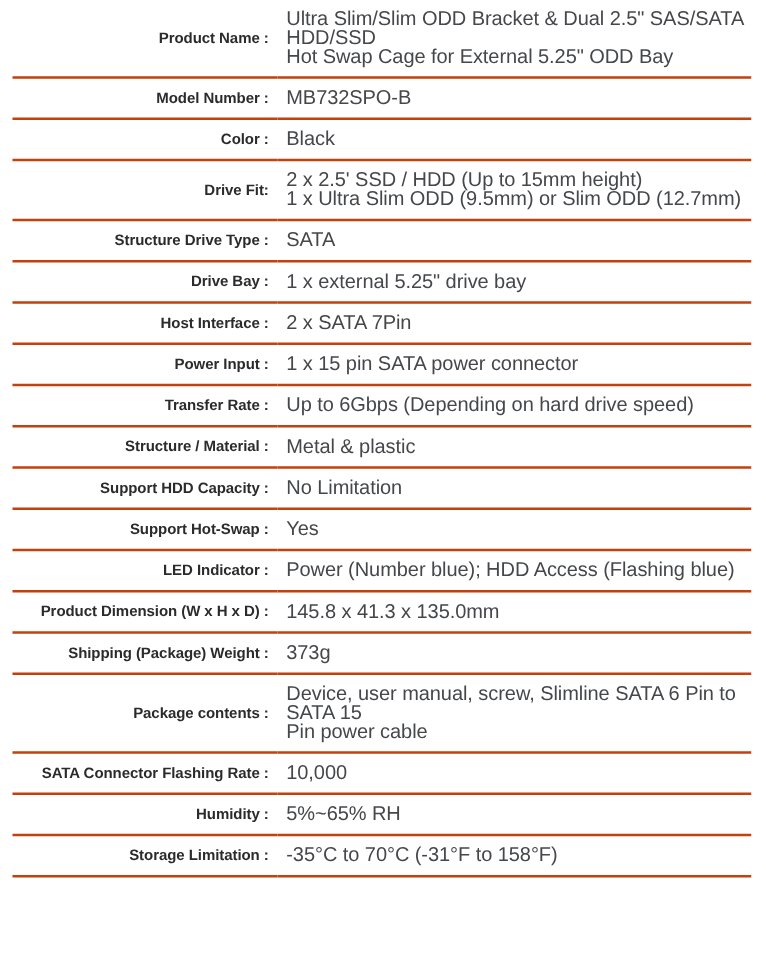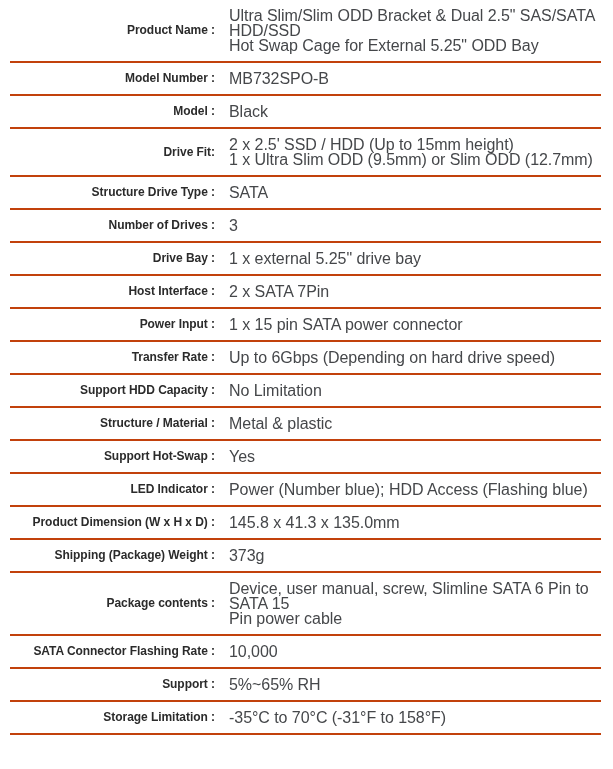--- a/index.html
+++ b/index.html
@@ -72,42 +72,36 @@
             <span class="value-line">Hot Swap Cage for External 5.25" ODD Bay</span>
           </td>
         </tr>
         <tr class="spec-row">
           <td class="spec-label">Model Number :</td>
           <td class="spec-value">
             <span class="value-line">MB732SPO-B</span>
           </td>
         </tr>
         <tr class="spec-row">
-          <td class="spec-label">Model :</td>
+          <td class="spec-label">Color :</td>
           <td class="spec-value">
             <span class="value-line">Black</span>
           </td>
         </tr>
         <tr class="spec-row">
           <td class="spec-label">Drive Fit:</td>
           <td class="spec-value">
             <span class="value-line">2 x 2.5' SSD / HDD (Up to 15mm height)</span>
             <span class="value-line">1 x Ultra Slim ODD (9.5mm) or Slim ODD (12.7mm)</span>
           </td>
         </tr>
         <tr class="spec-row">
           <td class="spec-label">Structure Drive Type :</td>
           <td class="spec-value">
             <span class="value-line">SATA</span>
-          </td>
-        </tr>
-        <tr class="spec-row">
-          <td class="spec-label">Number of Drives :</td>
-          <td class="spec-value">
-            <span class="value-line">3</span>
           </td>
         </tr>
         <tr class="spec-row">
           <td class="spec-label">Drive Bay :</td>
           <td class="spec-value">
             <span class="value-line">1 x external 5.25" drive bay</span>
           </td>
         </tr>
         <tr class="spec-row">
           <td class="spec-label">Host Interface :</td>
@@ -121,29 +115,29 @@
             <span class="value-line">1 x 15 pin SATA power connector</span>
           </td>
         </tr>
         <tr class="spec-row">
           <td class="spec-label">Transfer Rate :</td>
           <td class="spec-value">
             <span class="value-line">Up to 6Gbps (Depending on hard drive speed)</span>
           </td>
         </tr>
         <tr class="spec-row">
+          <td class="spec-label">Structure / Material :</td>
+          <td class="spec-value">
+            <span class="value-line">Metal &amp; plastic</span>
+          </td>
+        </tr>
+        <tr class="spec-row">
           <td class="spec-label">Support HDD Capacity :</td>
           <td class="spec-value">
             <span class="value-line">No Limitation</span>
-          </td>
-        </tr>
-        <tr class="spec-row">
-          <td class="spec-label">Structure / Material :</td>
-          <td class="spec-value">
-            <span class="value-line">Metal &amp; plastic</span>
           </td>
         </tr>
         <tr class="spec-row">
           <td class="spec-label">Support Hot-Swap :</td>
           <td class="spec-value">
             <span class="value-line">Yes</span>
           </td>
         </tr>
         <tr class="spec-row">
           <td class="spec-label">LED Indicator :</td>
@@ -170,21 +164,21 @@
             <span class="value-line">Pin power cable</span>
           </td>
         </tr>
         <tr class="spec-row">
           <td class="spec-label">SATA Connector Flashing Rate :</td>
           <td class="spec-value">
             <span class="value-line">10,000</span>
           </td>
         </tr>
         <tr class="spec-row">
-          <td class="spec-label">Support :</td>
+          <td class="spec-label">Humidity :</td>
           <td class="spec-value">
             <span class="value-line">5%~65% RH</span>
           </td>
         </tr>
         <tr class="spec-row">
           <td class="spec-label">Storage Limitation :</td>
           <td class="spec-value">
             <span class="value-line">-35°C to 70°C (-31°F to 158°F)</span>
           </td>
         </tr>

